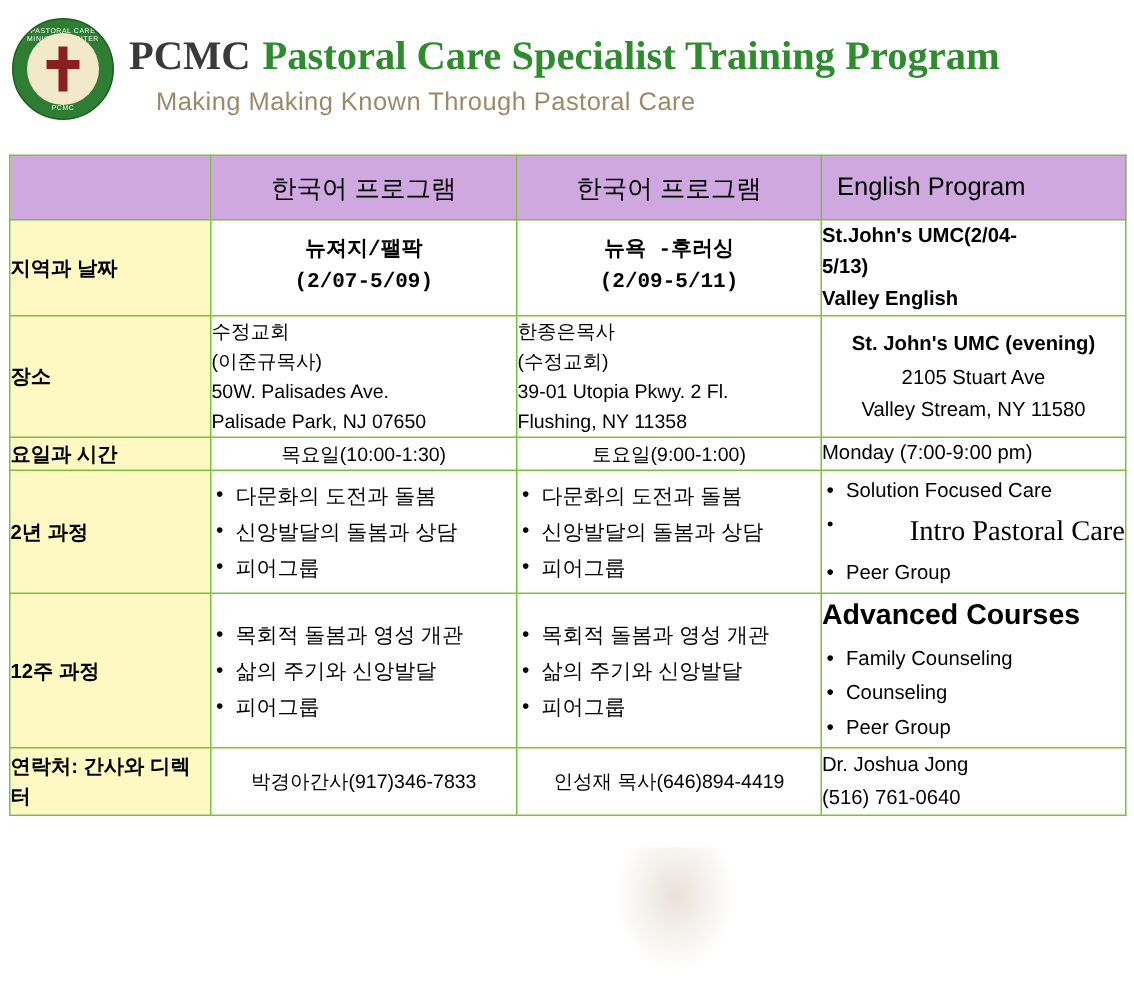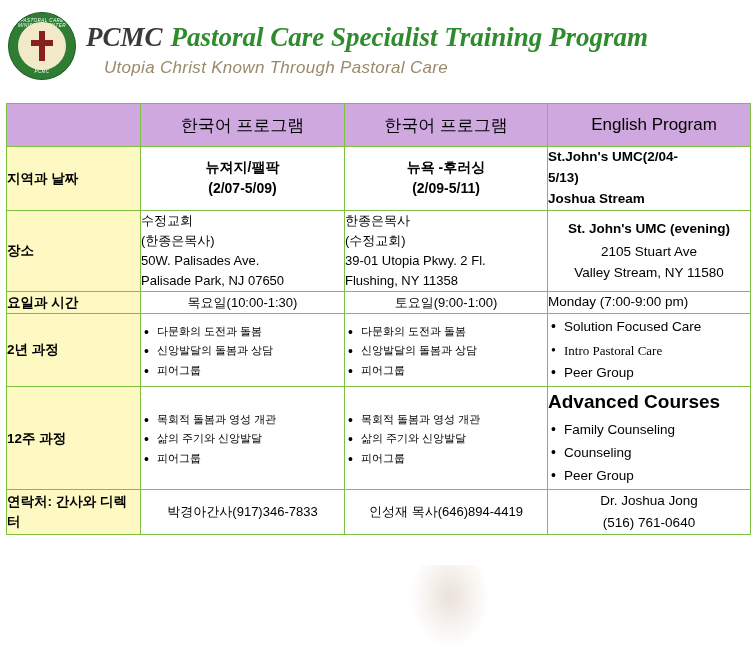--- a/index.html
+++ b/index.html
@@ -13,21 +13,20 @@
     font-family: "Liberation Sans", sans-serif;
     overflow: hidden;
     position: relative;
   }
 
   
   .header {
     position: relative;
     height: 98px;
     padding: 0;
-    font-style: italic;
   }
   .logo {
     position: absolute;
     left: 8px;
     top: 12px;
     width: 66px;
     height: 66px;
   }
   .logo-outer {
     width: 66px;
@@ -146,21 +145,21 @@
     font-size: 17px;
     color: #000;
     padding-left: 14px;
   }
   .hdr-center {
     text-align: center;
     font-size: 17px;
     color: #000;
   }
   .hdr-left {
-    text-align: center;
+    text-align: left;
     padding-left: 10px;
     font-size: 17px;
     color: #000;
   }
 
   td.rowlabel {
     background: #fef9c3;
     text-align: left;
     font-size: 13.5px;
     font-weight: bold;
@@ -177,63 +176,64 @@
   td.cell.center {
     text-align: center;
   }
   td.cell.eng {
     font-size: 13.5px;
   }
 
   .ko-bold {
     font-weight: bold;
     font-size: 14px;
+    font-family: Liberation Mono, monospace;
   }
   .eng-bold {
     font-weight: bold;
   }
   .line { display: block; }
   .gap-top { margin-top: 2px; }
 
   ul.bullets {
     margin: 0;
     padding-left: 16px;
     list-style: none;
   }
   ul.bullets li {
     position: relative;
     padding-left: 0;
     margin: 3px 0;
-    font-size: 11px;
+    font-size: 14px;
     line-height: 1.5;
   }
   ul.bullets li:before {
     content: "\2022";
     position: absolute;
     left: -13px;
     top: -1px;
     font-size: 14px;
   }
   ul.bullets.eng li {
     font-size: 13.5px;
   }
   ul.bullets.eng li.serif {
     font-family: "Liberation Serif", serif;
-    font-size: 13px;
+    font-size: 19px;
+    text-align: right;
   }
   .adv-title {
     font-size: 19px;
     font-weight: bold;
     margin-bottom: 2px;
     display: block;
   }
   .contact-eng {
     font-size: 13.5px;
     line-height: 1.6;
-    text-align: center;
   }
 
   
   .watermark {
     position: absolute;
     left: 405px;
     top: 565px;
     width: 90px;
     height: 90px;
     background: radial-gradient(ellipse at 50% 35%, rgba(210,190,170,0.45) 0%, rgba(255,255,255,0) 62%);
@@ -250,21 +250,21 @@
       <div class="logo-text-top">PASTORAL CARE MINISTRY CENTER</div>
       <div class="logo-inner">
         <div class="logo-cross"></div>
       </div>
       <div class="logo-text-bottom">PCMC</div>
     </div>
   </div>
   <div class="title-line">
     <span class="title-pcmc">PCMC</span><span class="title-main">Pastoral Care Specialist Training Program</span>
   </div>
-  <div class="subtitle">Utopia Christ Known Through Pastoral Care</div>
+  <div class="subtitle">Making Making Known Through Pastoral Care</div>
 </div>
 
 <div class="watermark"></div>
 
 <div class="table-wrap">
 <table class="program">
   <colgroup>
     <col class="c0">
         <col class="c1">
         <col class="c2">
@@ -294,29 +294,29 @@
         <span class="line ko-bold">뉴져지/팰팍</span>
         <span class="line ko-bold">(2/07-5/09)</span>
       </td>
       <td class="cell center">
         <span class="line ko-bold">뉴욕 -후러싱</span>
         <span class="line ko-bold">(2/09-5/11)</span>
       </td>
       <td class="cell eng">
         <span class="line eng-bold">St.John's UMC(2/04-</span>
         <span class="line eng-bold">5/13)</span>
-        <span class="line eng-bold">Joshua Stream</span>
+        <span class="line eng-bold">Valley English</span>
       </td>
     </tr>
 
     <tr>
       <td class="rowlabel">장소</td>
       <td class="cell">
         <span class="line">수정교회</span>
-        <span class="line">(한종은목사)</span>
+        <span class="line">(이준규목사)</span>
         <span class="line">50W. Palisades Ave.</span>
         <span class="line">Palisade Park, NJ 07650</span>
       </td>
       <td class="cell">
         <span class="line">한종은목사</span>
         <span class="line">(수정교회)</span>
         <span class="line">39-01 Utopia Pkwy. 2 Fl.</span>
         <span class="line">Flushing, NY 11358</span>
       </td>
       <td class="cell eng center">

